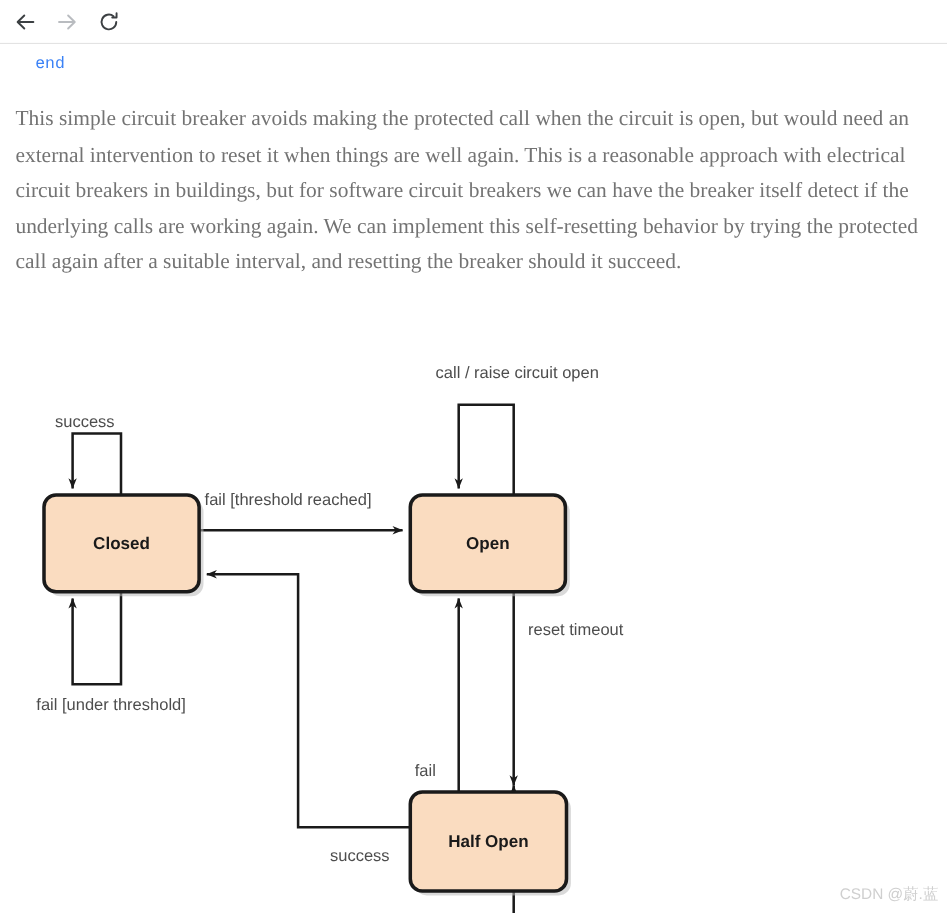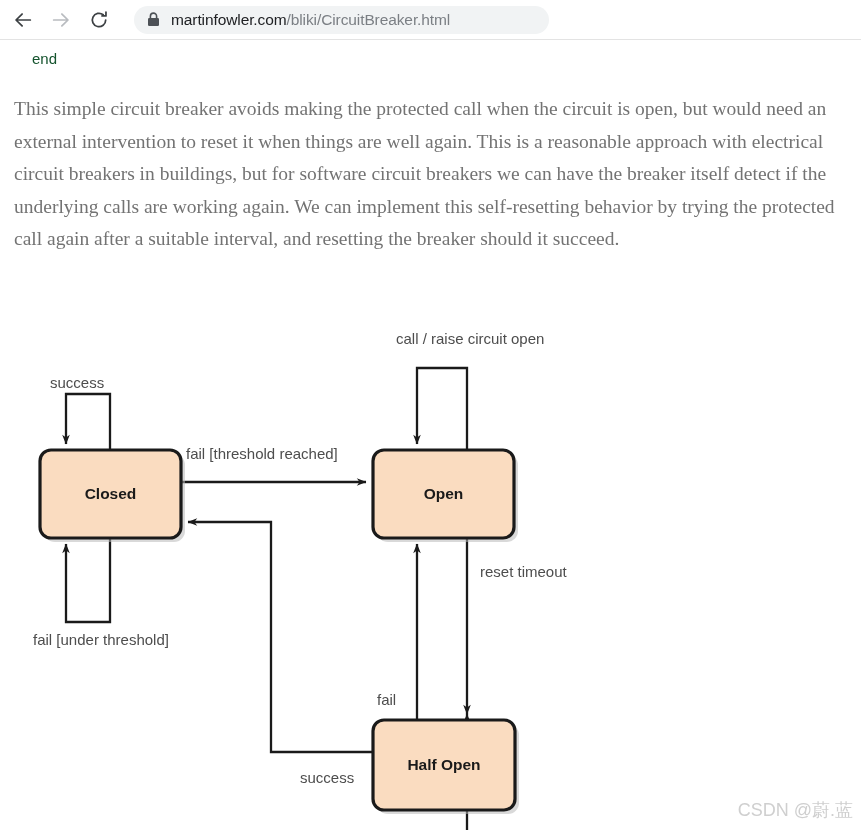--- a/index.html
+++ b/index.html
@@ -37,22 +37,22 @@
   #url-text {
     font-size:15.5px; letter-spacing:-0.1px;
     white-space:nowrap; color:#5f6368;
   }
   #url-text .url-host { color:#202124; }
   #url-text .url-path { color:#7b7f84; }
 
   
   #code-end {
     position:absolute; left:32px; top:50px;
-    font-family:Liberation Sans, sans-serif;
-    font-size:15px; color:#14532d;
+    font-family:Liberation Mono, monospace;
+    font-size:15px; color:#3b82f6;
   }
   #paragraph {
     position:absolute; left:14px; top:93px; width:832px;
     font-family:"Liberation Serif", serif;
     font-size:19.5px; line-height:32.6px;
     color:#737373; text-align:left;
   }
 
   
   #diagram { position:absolute; left:0; top:300px; width:715px; height:530px; }
@@ -72,21 +72,21 @@
   }
   .edge-label {
     font-family:"Liberation Sans", sans-serif;
     font-size:15px; fill:#4d4d4d;
   }
   .box-shadow-rect { fill:#b9b9b9; opacity:0.55; }
 
   #watermark {
     position:absolute; right:8px; bottom:8px;
     font-family:"Liberation Sans", sans-serif;
-    font-size:18px; color:#cfcfcf; white-space:nowrap;
+    font-size:14px; color:#cfcfcf; white-space:nowrap;
   }
 </style>
 </head>
 <body>
 
 <div id="page">
 
   <div id="browser-bar">
 
     <div class="nav-btn" title="Back">
@@ -101,31 +101,20 @@
       </svg>
     </div>
 
     <div class="nav-btn" title="Reload">
       <svg width="22" height="22" viewBox="0 0 24 24">
         <path d="M19.3 12 A7.3 7.3 0 1 1 16.6 6.3" fill="none" stroke="#3c4043" stroke-width="1.9" stroke-linecap="round"></path>
         <path d="M19.6 3.3 L19.6 7.6 L15.3 7.6" fill="none" stroke="#3c4043" stroke-width="1.9" stroke-linecap="round" stroke-linejoin="round"></path>
       </svg>
     </div>
 
-    <div id="omnibox">
-      <span id="lock-icon">
-        <svg width="13" height="15" viewBox="0 0 13 15">
-          <rect x="1" y="6" width="11" height="8" rx="1.3" fill="#4d5156"></rect>
-          <path d="M3.4 6 V4.2 A3.1 3.1 0 0 1 9.6 4.2 V6" fill="none" stroke="#4d5156" stroke-width="1.6"></path>
-        </svg>
-      </span>
-      <span id="url-text">
-        <span class="url-host">martinfowler.com</span><span class="url-path">/bliki/CircuitBreaker.html</span>
-      </span>
-    </div>
   </div>
 
   <div id="code-end">end</div>
 
   <div id="paragraph">This simple circuit breaker avoids making the protected call when the circuit is open, but would need an external intervention to reset it when things are well again. This is a reasonable approach with electrical circuit breakers in buildings, but for software circuit breakers we can have the breaker itself detect if the underlying calls are working again. We can implement this self-resetting behavior by trying the protected call again after a suitable interval, and resetting the breaker should it succeed.</div>
 
   <div id="diagram">
     <svg width="861" height="530" viewBox="0 0 861 530" xmlns="http://www.w3.org/2000/svg">
       <defs>
         <marker id="arrowhead" markerWidth="11" markerHeight="11" refX="9.6" refY="4.0" orient="auto" markerUnits="userSpaceOnUse">

